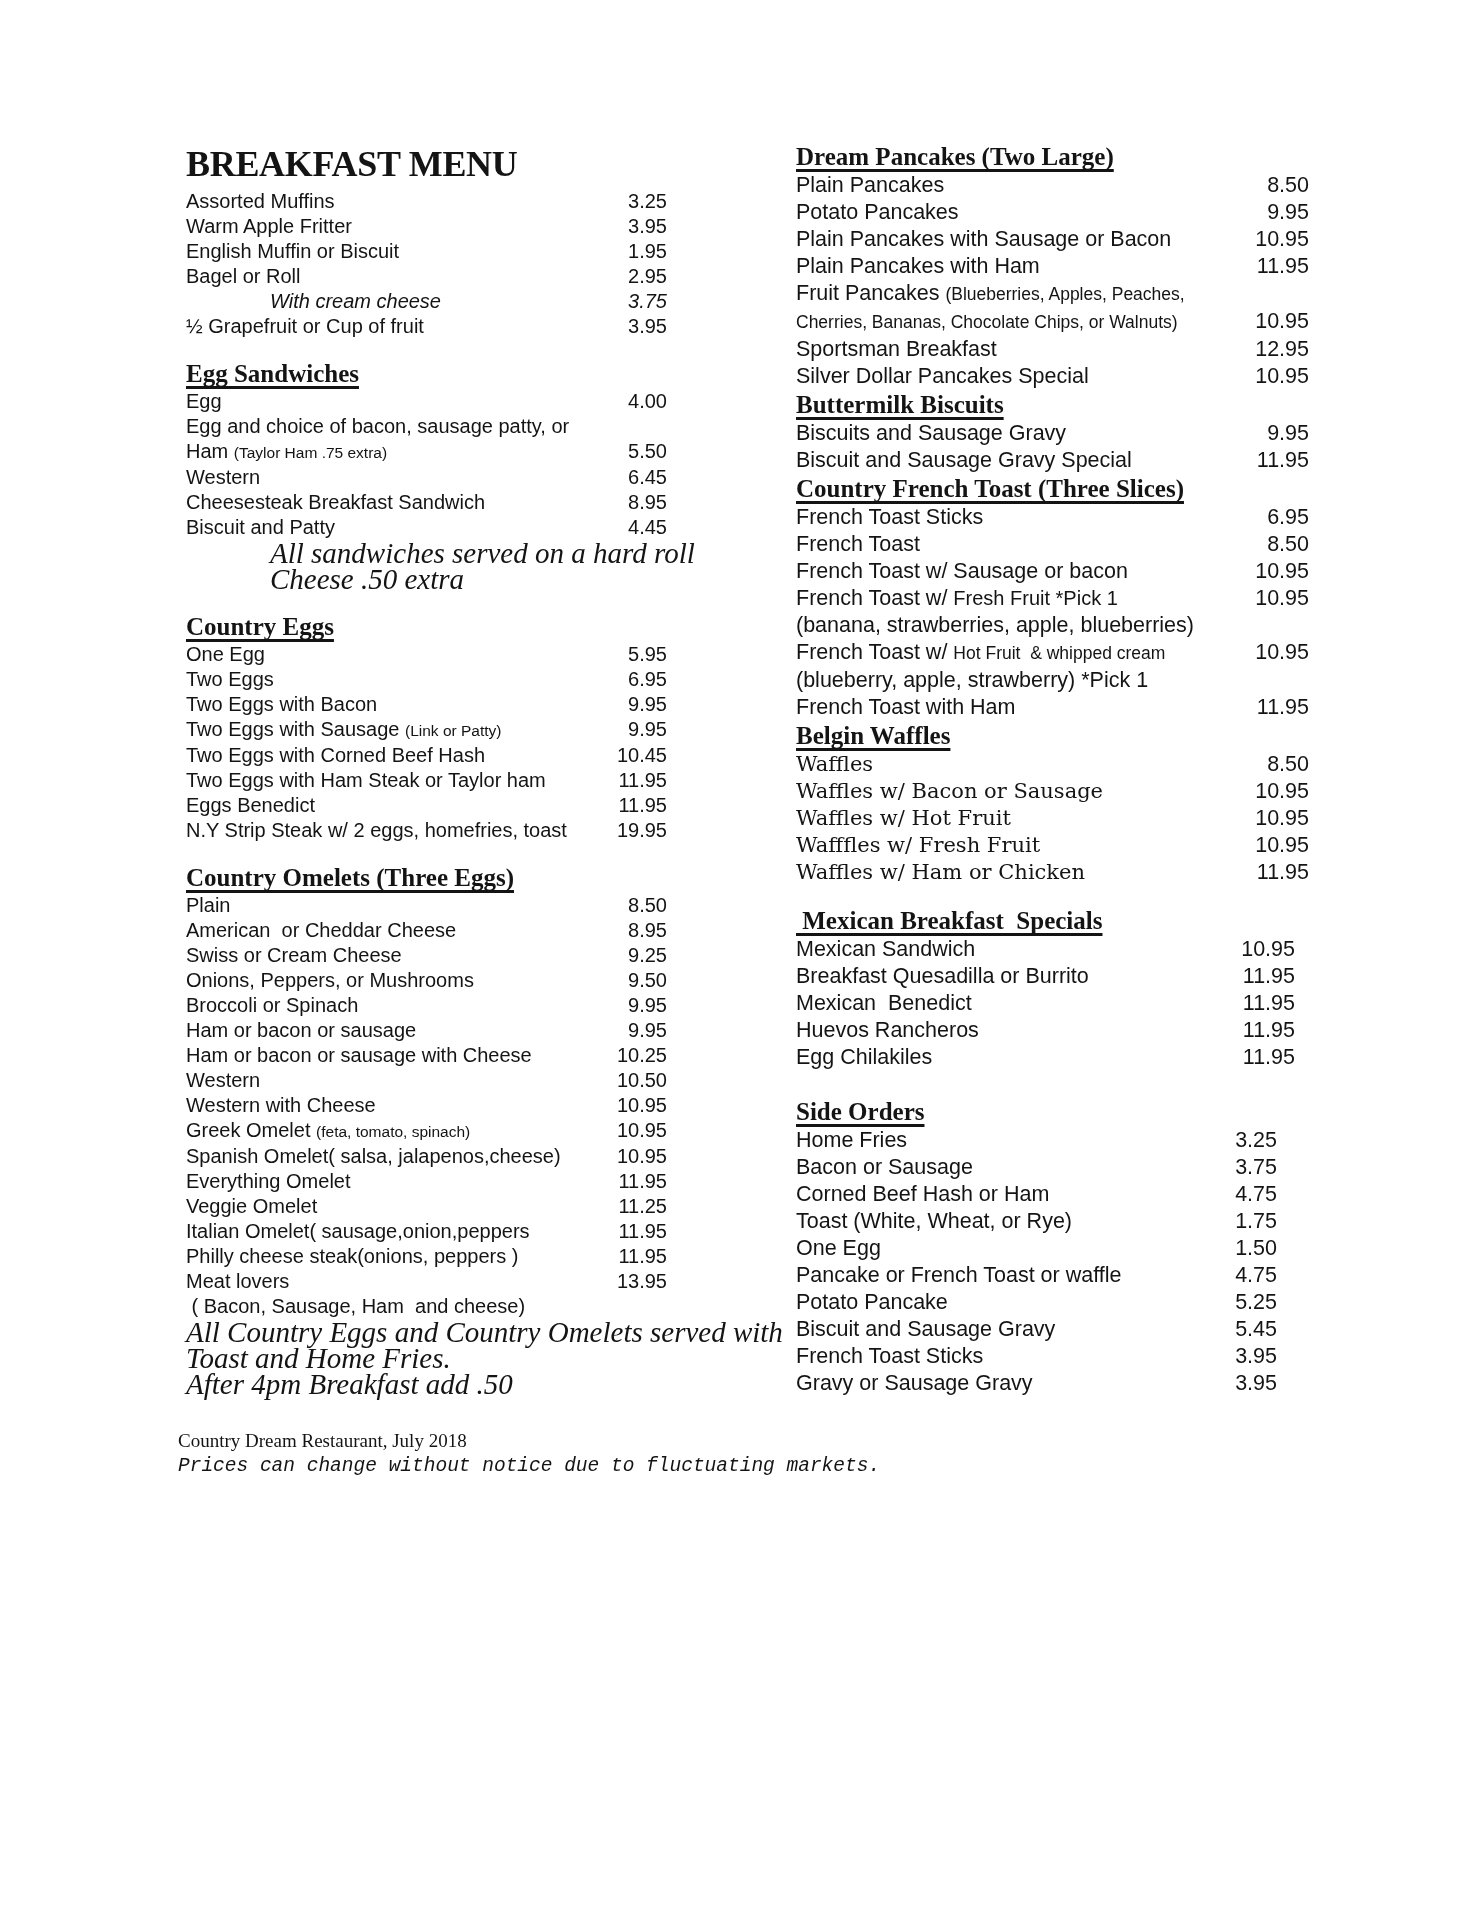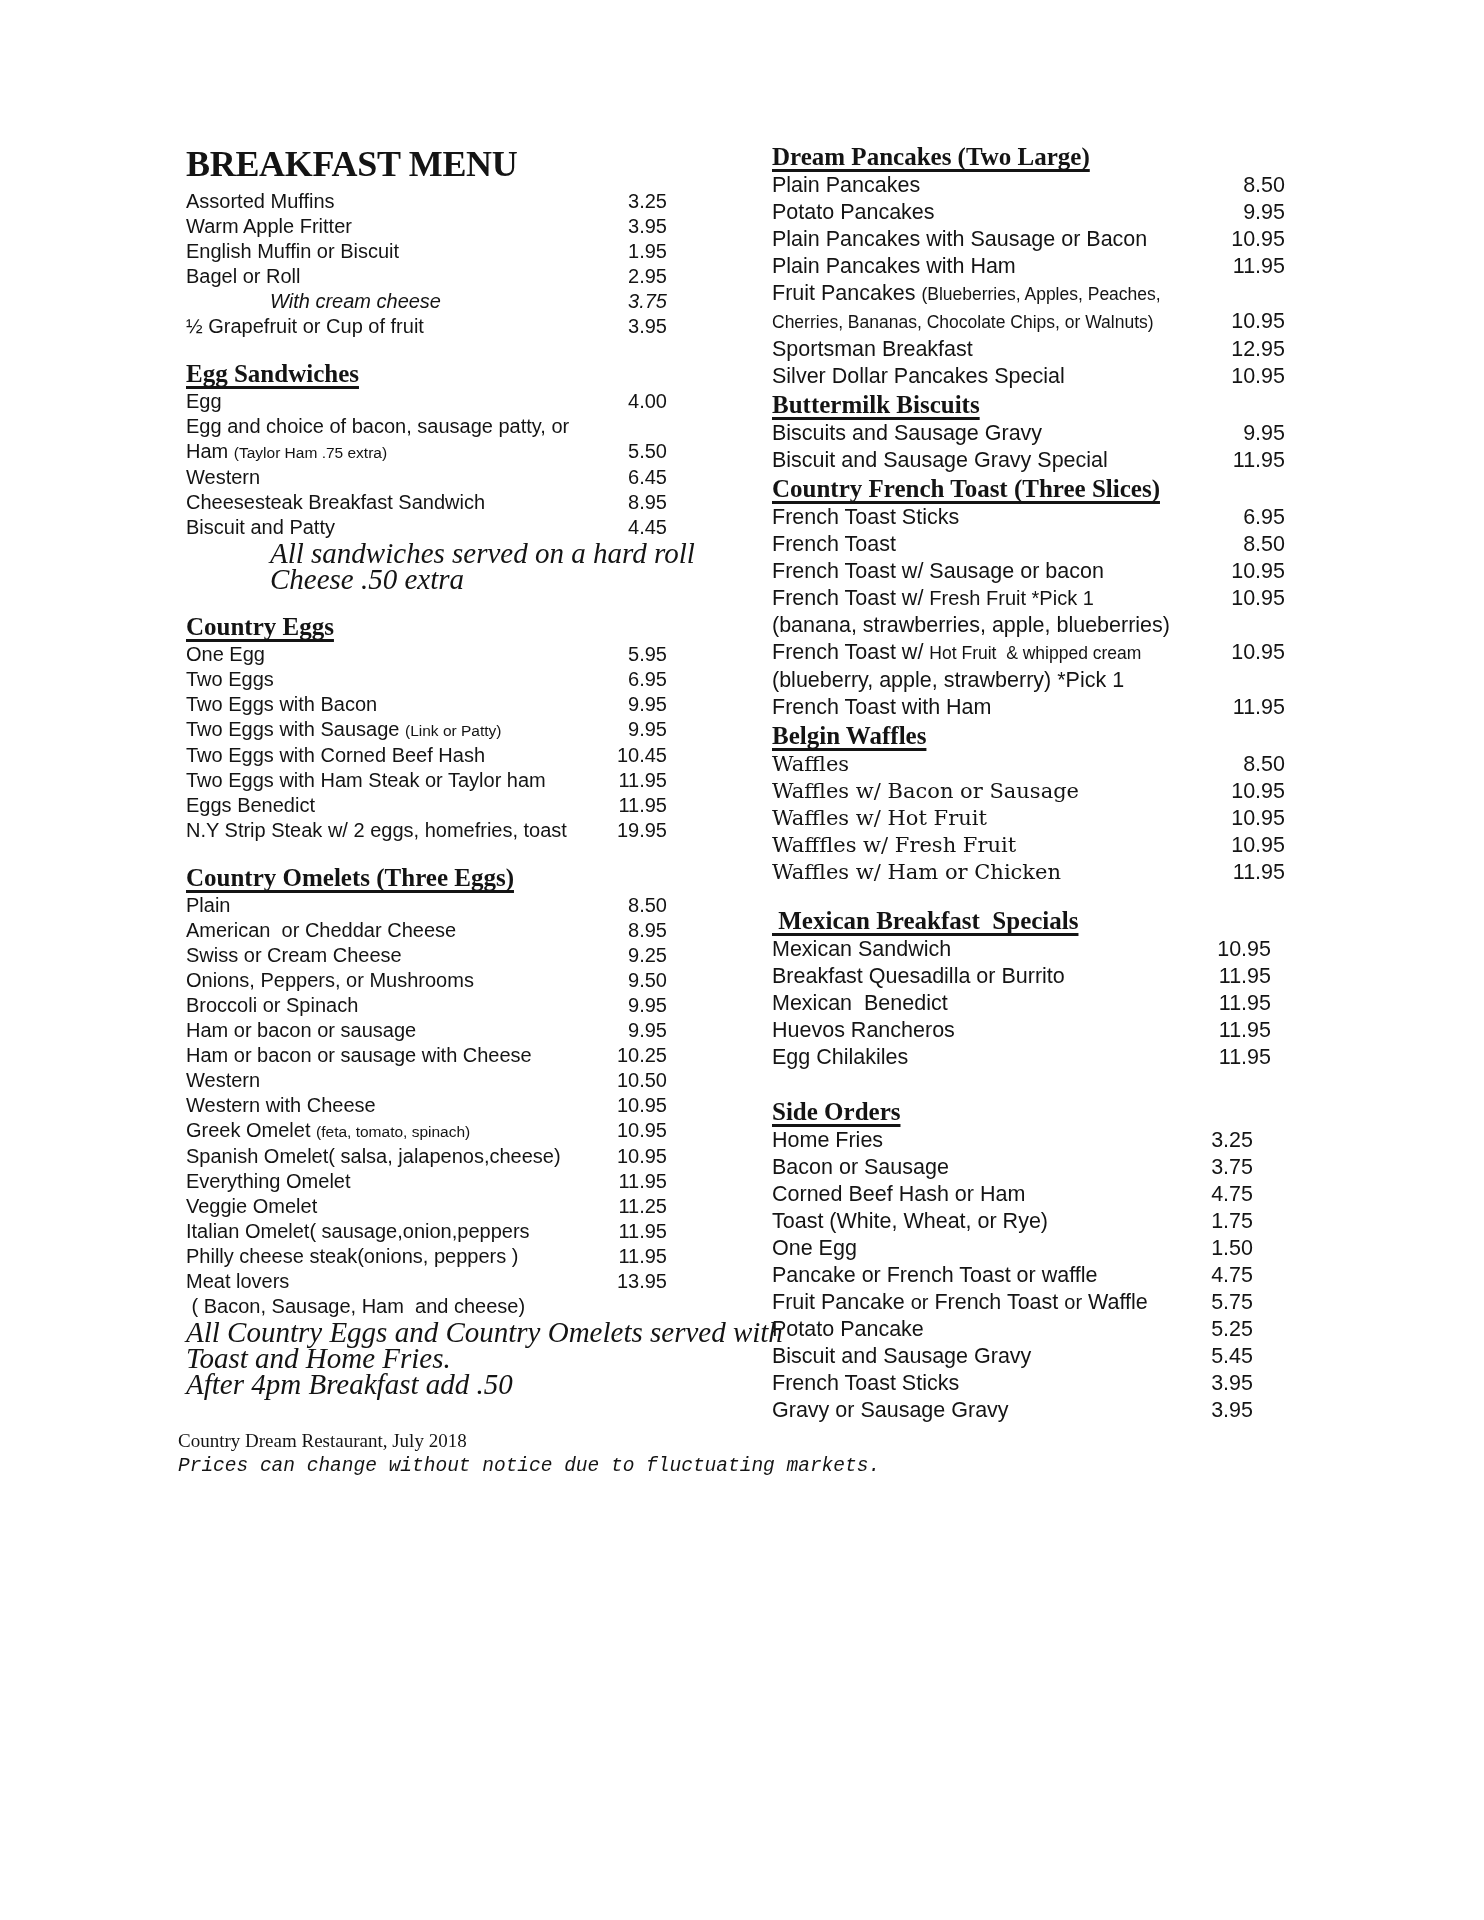--- a/index.html
+++ b/index.html
@@ -5,21 +5,21 @@
   html,body{margin:0;padding:0;}
   body{
     width:1484px;height:1920px;position:relative;
     background:#ffffff;color:#141414;
     font-family:"Liberation Sans",sans-serif;
     -webkit-font-smoothing:antialiased;
   }
   .page{position:absolute;inset:0;overflow:hidden;}
   .col{position:absolute;margin-left:8px;}
   .col-left{left:178px;top:145px;width:481px;}
-  .col-right{left:764px;top:142px;width:513px;}
+  .col-right{left:788px;top:142px;width:513px;}
   .title{
     font-family:"Liberation Serif",serif;font-weight:bold;
     font-size:36px;line-height:38px;letter-spacing:-0.3px;
     margin-bottom:6px;white-space:pre;
   }
   .sec{margin-top:0;}
   .col-left .sec + .sec{margin-top:20px;}
   .space-sm{margin-top:20px !important;}
   .space-lg{margin-top:26px !important;}
   .heading{
@@ -385,24 +385,20 @@
         </div>
         <div class="row">
           <span class="nm"><span>One Egg</span></span>
           <span class="pr">1.50</span>
         </div>
         <div class="row">
           <span class="nm"><span>Pancake or French Toast or waffle</span></span>
           <span class="pr">4.75</span>
         </div>
         <div class="row">
-          <span class="nm"><span>Fruit Pancake </span><span class="md">or</span><span> French Toast </span><span class="md">or</span><span> Waffle</span></span>
-          <span class="pr">5.75</span>
-        </div>
-        <div class="row">
           <span class="nm"><span>Potato Pancake</span></span>
           <span class="pr">5.25</span>
         </div>
         <div class="row">
           <span class="nm"><span>Biscuit and Sausage Gravy</span></span>
           <span class="pr">5.45</span>
         </div>
         <div class="row">
           <span class="nm"><span>French Toast Sticks</span></span>
           <span class="pr">3.95</span>

